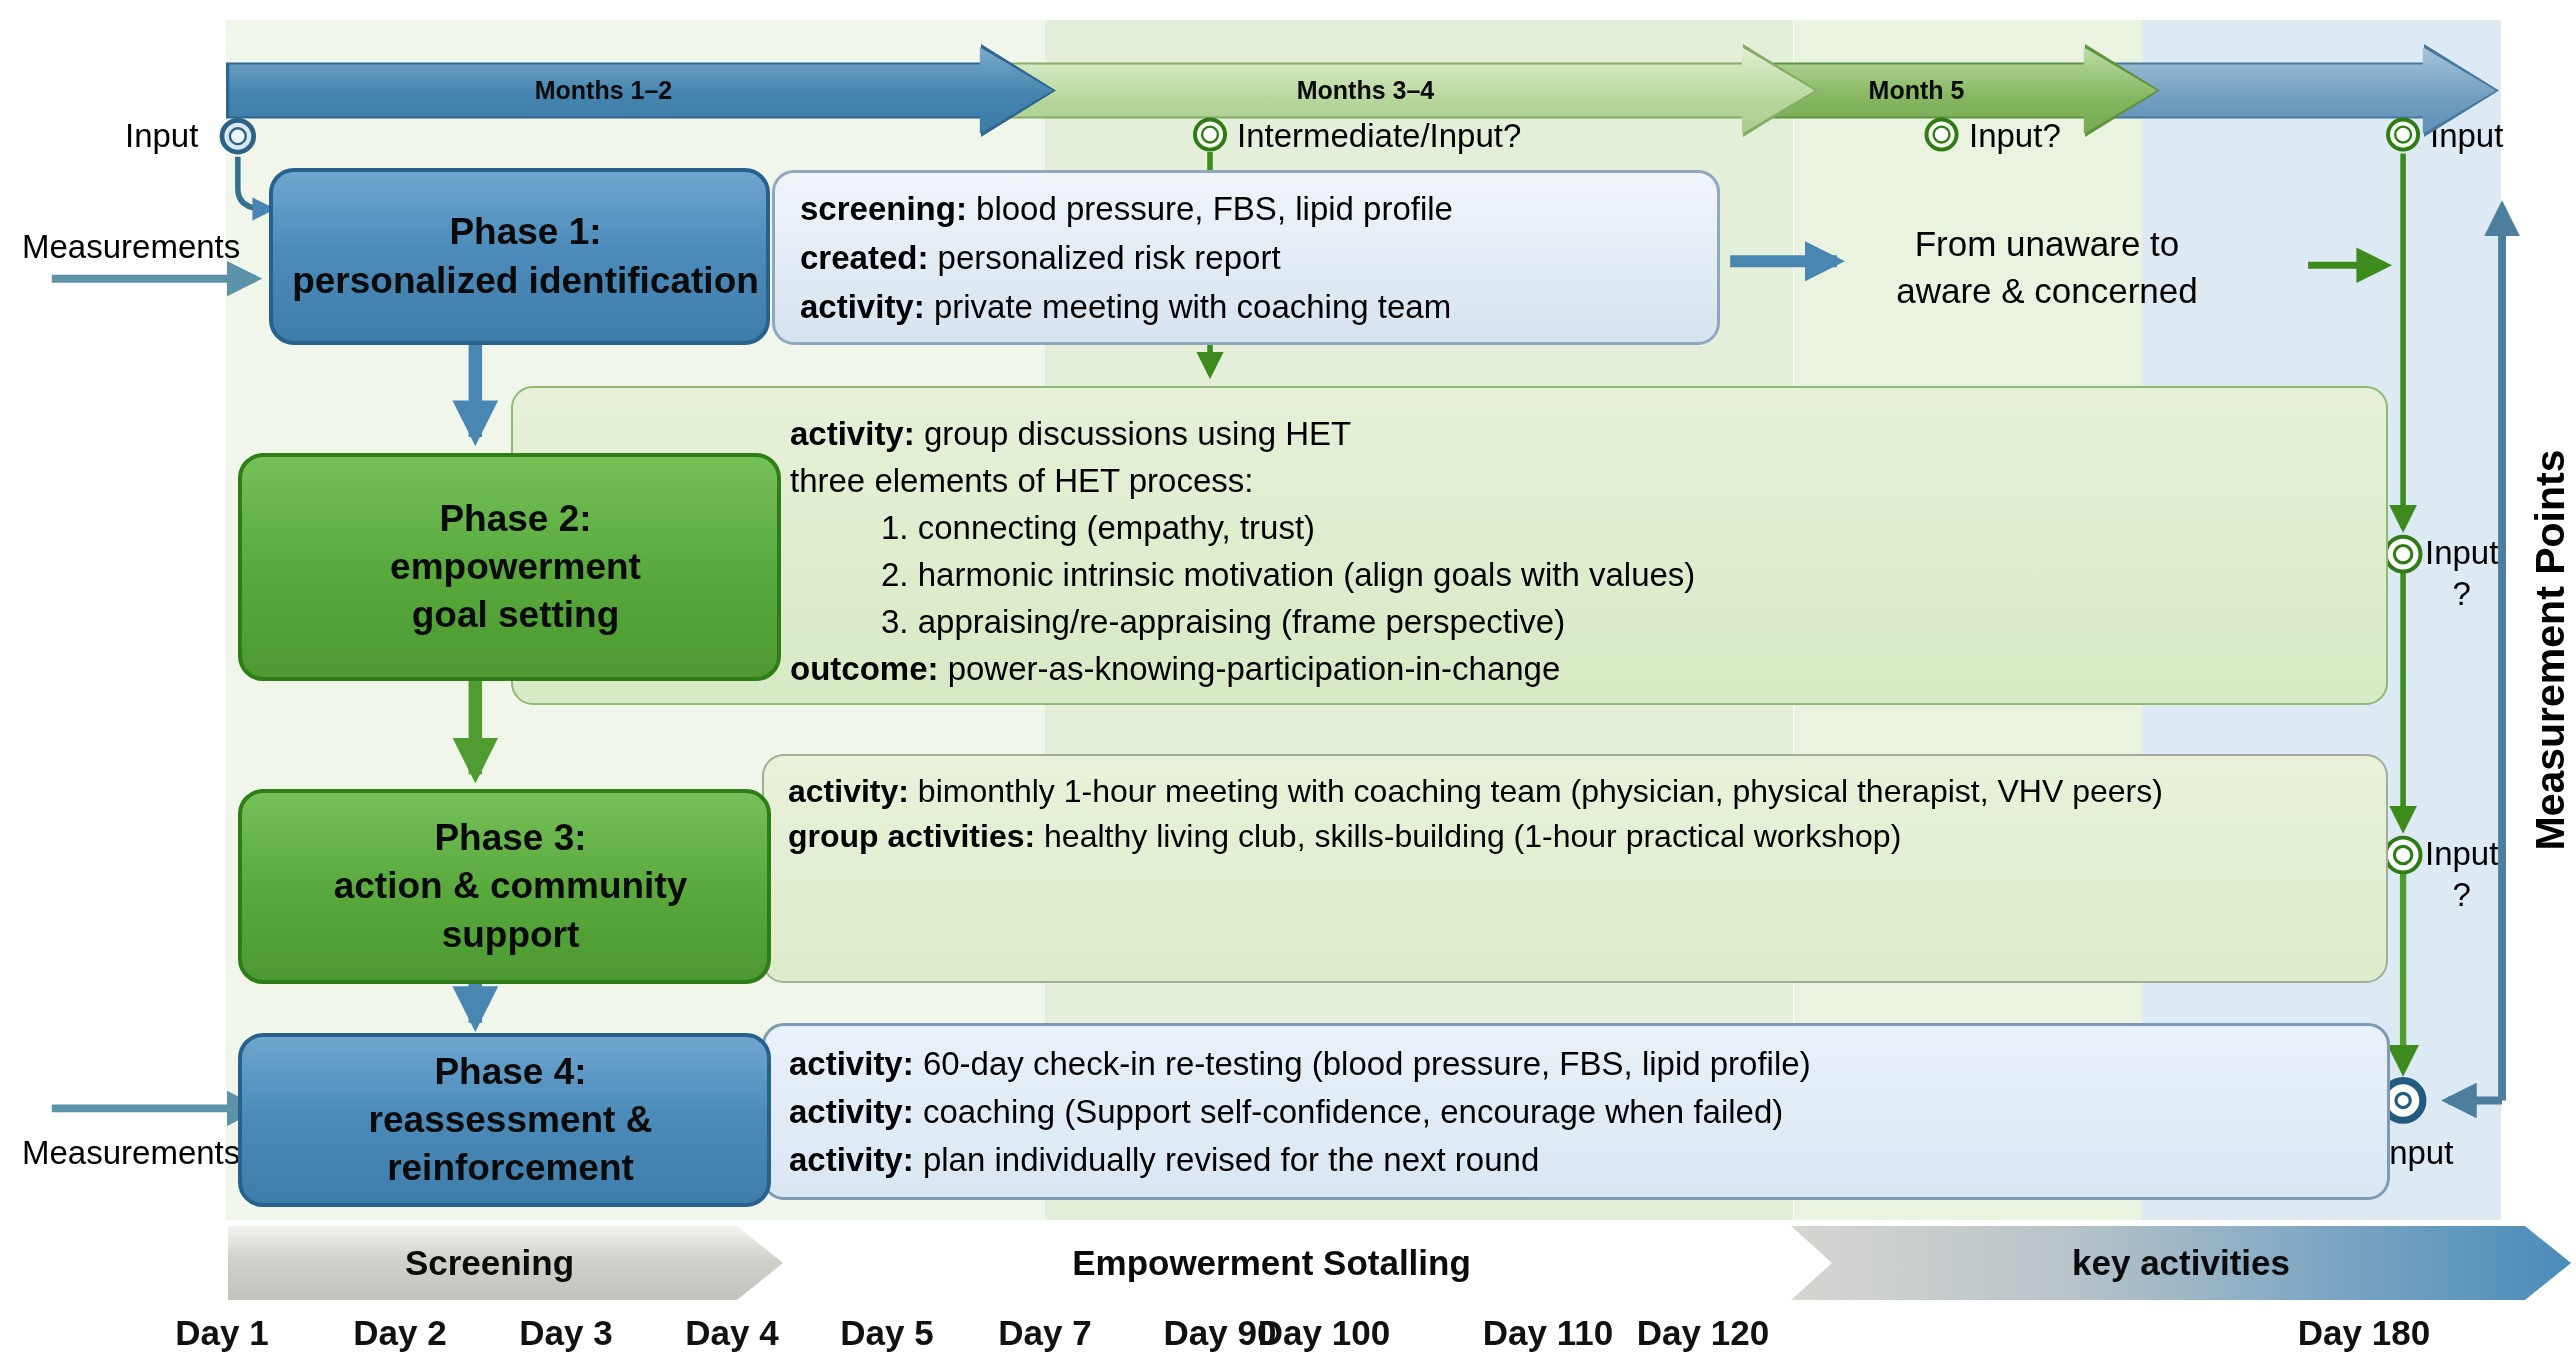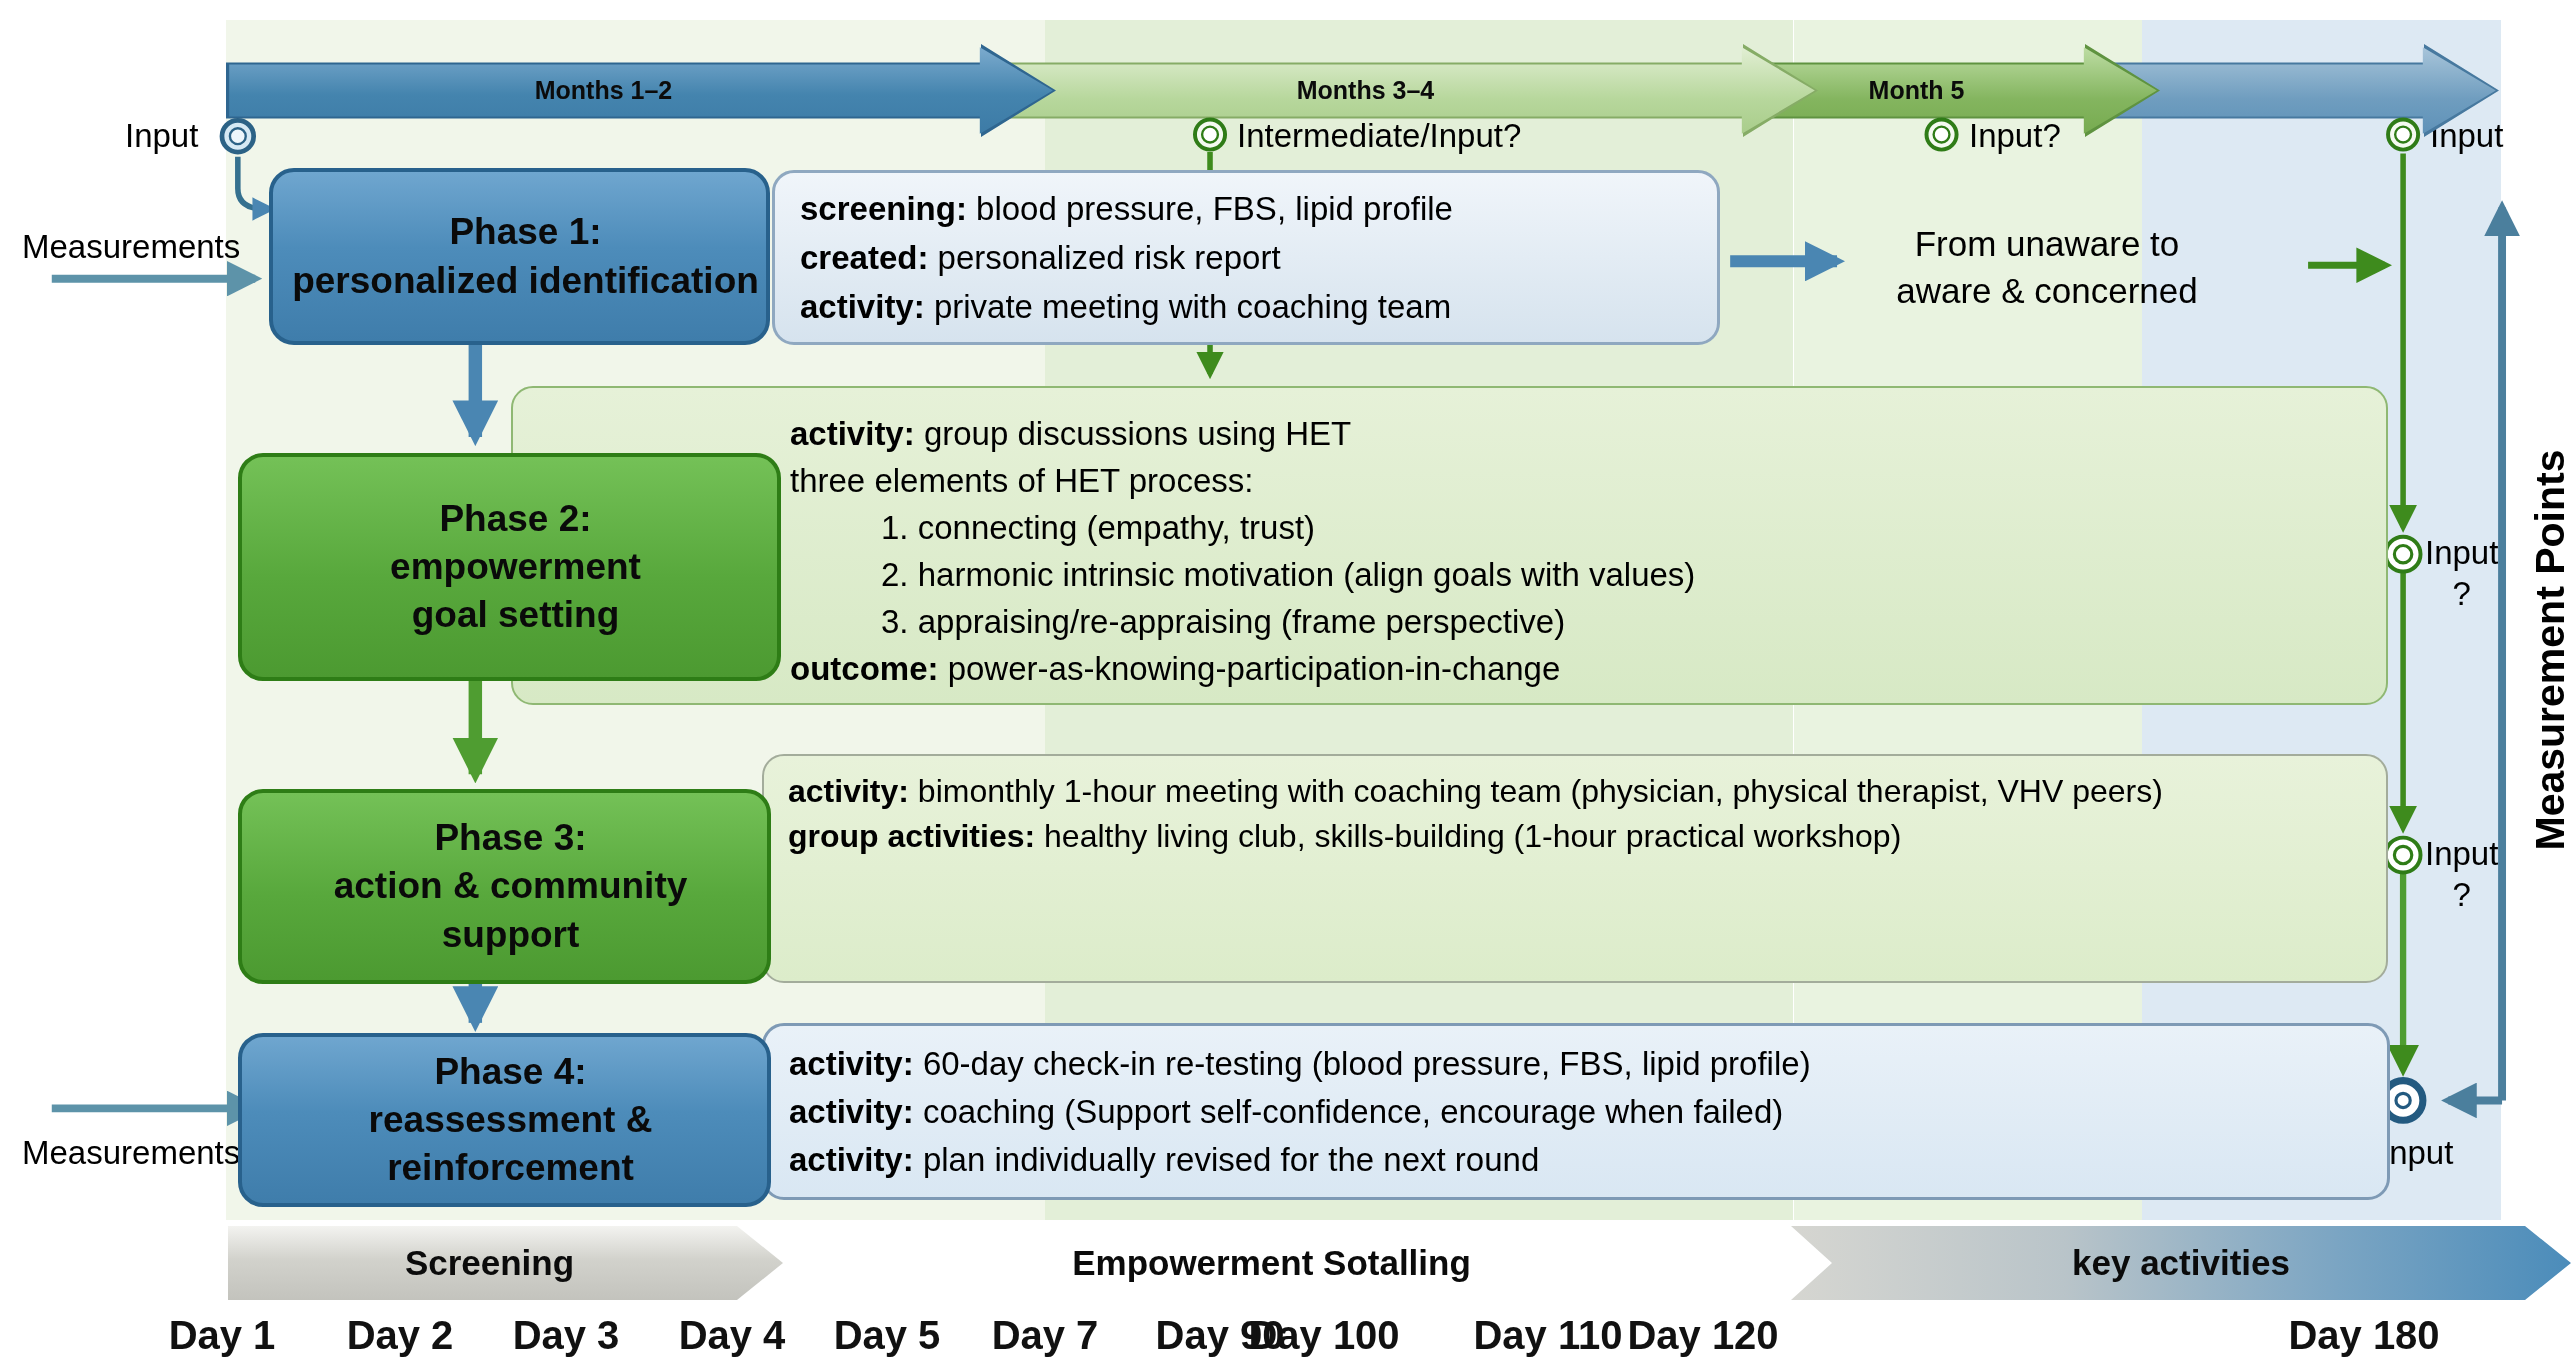--- a/index.html
+++ b/index.html
@@ -66,21 +66,21 @@
   .bchev{position:absolute;top:1226px;height:74px;display:flex;align-items:center;justify-content:center;
     font-size:35px;font-weight:bold;color:#0b0b0b;z-index:10;}
   .c1{left:228px;width:523px;background:linear-gradient(180deg,#f3f3f0,#d2d2cc 45%,#c3c3bd);
     clip-path:polygon(0 0,calc(100% - 46px) 0,100% 50%,calc(100% - 46px) 100%,0 100%);padding-right:32px;}
   .c2{left:717px;width:1109px;background:linear-gradient(180deg,#ececе8,#cfcfc9 45%,#c0c0ba);
     background:linear-gradient(180deg,#ececе8,#cfcfc9 45%,#c0c0ba);
     clip-path:polygon(0 0,calc(100% - 46px) 0,100% 50%,calc(100% - 46px) 100%,0 100%,41px 50%);}
   .c3{left:1791px;width:780px;background:linear-gradient(90deg,#d6d6d1 0%,#b9c4c9 35%,#7ba5c3 70%,#4b8cba 100%);
     clip-path:polygon(0 0,calc(100% - 46px) 0,100% 50%,calc(100% - 46px) 100%,0 100%,41px 50%);}
 
-  .day{position:absolute;top:1313px;transform:translateX(-50%);font-size:40px;font-weight:bold;color:#111;}
+  .day{position:absolute;top:1313px;transform:translateX(-50%);font-size:35px;font-weight:bold;color:#111;}
 
   svg.overlay{position:absolute;left:0;top:0;z-index:16;}
 </style>
 </head>
 <body>
 
 <div id="canvas">
 
   <div class="band b1"></div>
   <div class="band b2"></div>

